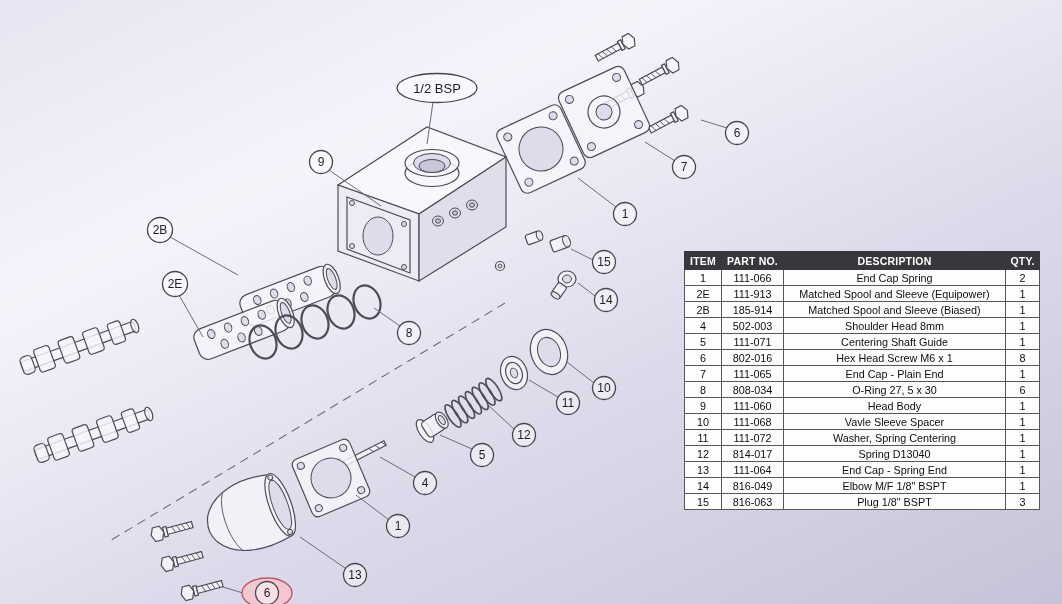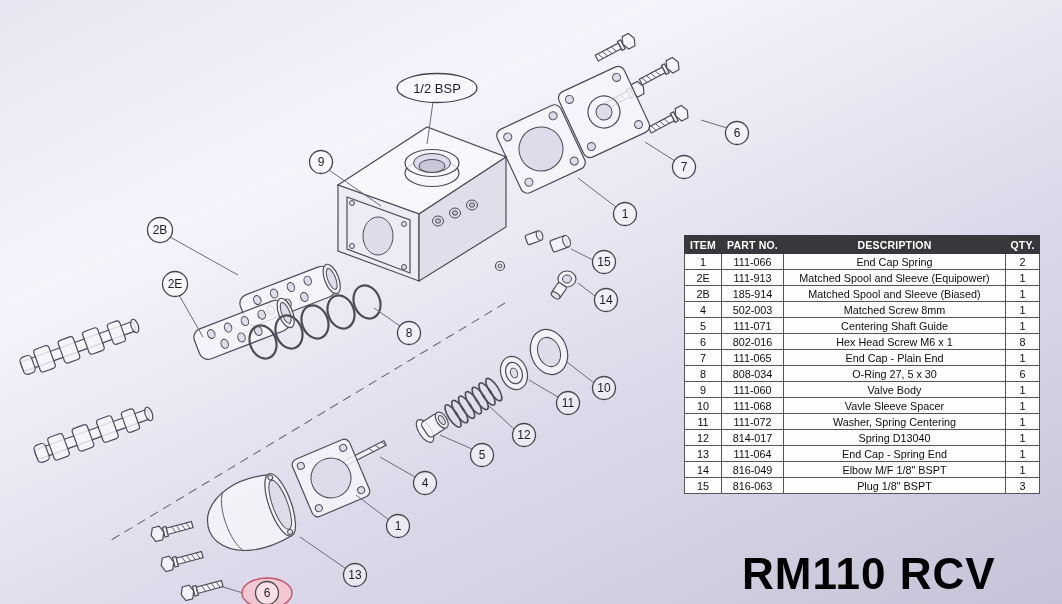--- a/index.html
+++ b/index.html
@@ -23,21 +23,21 @@
   .oring { fill:none; stroke:#4c4c57; stroke-width:2.2; }
   .coil  { fill:none; stroke:#4c4c57; stroke-width:1.6; }
   .leader{ fill:none; stroke:#6b6b78; stroke-width:1; }
   .dash  { fill:none; stroke:#6b6b78; stroke-width:1.1; stroke-dasharray:9 6; }
   .balloon { fill:#ffffff; fill-opacity:.45; stroke:#45454f; stroke-width:1.3; }
   .hilite  { fill:#f4c5ce; fill-opacity:.9; stroke:#c2566a; stroke-width:1.4; }
   .callout-text { font-size:12px; fill:#1e1e26; text-anchor:middle; }
   .bsp-text     { font-size:13px; fill:#1e1e26; text-anchor:middle; }
 
   
-  .table-wrap { position:absolute; left:684px; top:220px; width:356px;border-radius:17px; }
+  .table-wrap { position:absolute; left:684px; top:236px; width:356px;border-radius:17px; }
   table.parts { width:100%; border-collapse:collapse; background:#fdfdfe; }
   table.parts th {
     background:#38383c; color:#ffffff; font-size:10.5px; font-weight:bold;
     border:1px solid #38383c; padding:2.5px 2px; letter-spacing:.2px;
   }
   table.parts td {
     border:1px solid #55555a; font-size:10.8px; text-align:center;
     padding:1px 3px; color:#0e0e12; height:16px; white-space:nowrap;
   }
   .model-title {
@@ -342,21 +342,21 @@
           </tr>
           <tr>
             <td>2B</td>
             <td>185-914</td>
             <td>Matched Spool and Sleeve (Biased)</td>
             <td>1</td>
           </tr>
           <tr>
             <td>4</td>
             <td>502-003</td>
-            <td>Matched Screw 8mm</td>
+            <td>Shoulder Head 8mm</td>
             <td>1</td>
           </tr>
           <tr>
             <td>5</td>
             <td>111-071</td>
             <td>Centering Shaft Guide</td>
             <td>1</td>
           </tr>
           <tr>
             <td>6</td>
@@ -372,21 +372,21 @@
           </tr>
           <tr>
             <td>8</td>
             <td>808-034</td>
             <td>O-Ring 27, 5 x 30</td>
             <td>6</td>
           </tr>
           <tr>
             <td>9</td>
             <td>111-060</td>
-            <td>Valve Body</td>
+            <td>Head Body</td>
             <td>1</td>
           </tr>
           <tr>
             <td>10</td>
             <td>111-068</td>
             <td>Vavle Sleeve Spacer</td>
             <td>1</td>
           </tr>
           <tr>
             <td>11</td>
@@ -415,15 +415,14 @@
           <tr>
             <td>15</td>
             <td>816-063</td>
             <td>Plug 1/8" BSPT</td>
             <td>3</td>
           </tr>
         </tbody>
     </table>
   </div>
 
-  <div class="model-title">RM110 RCV</div>
 
 </div>
 
 </body></html>

